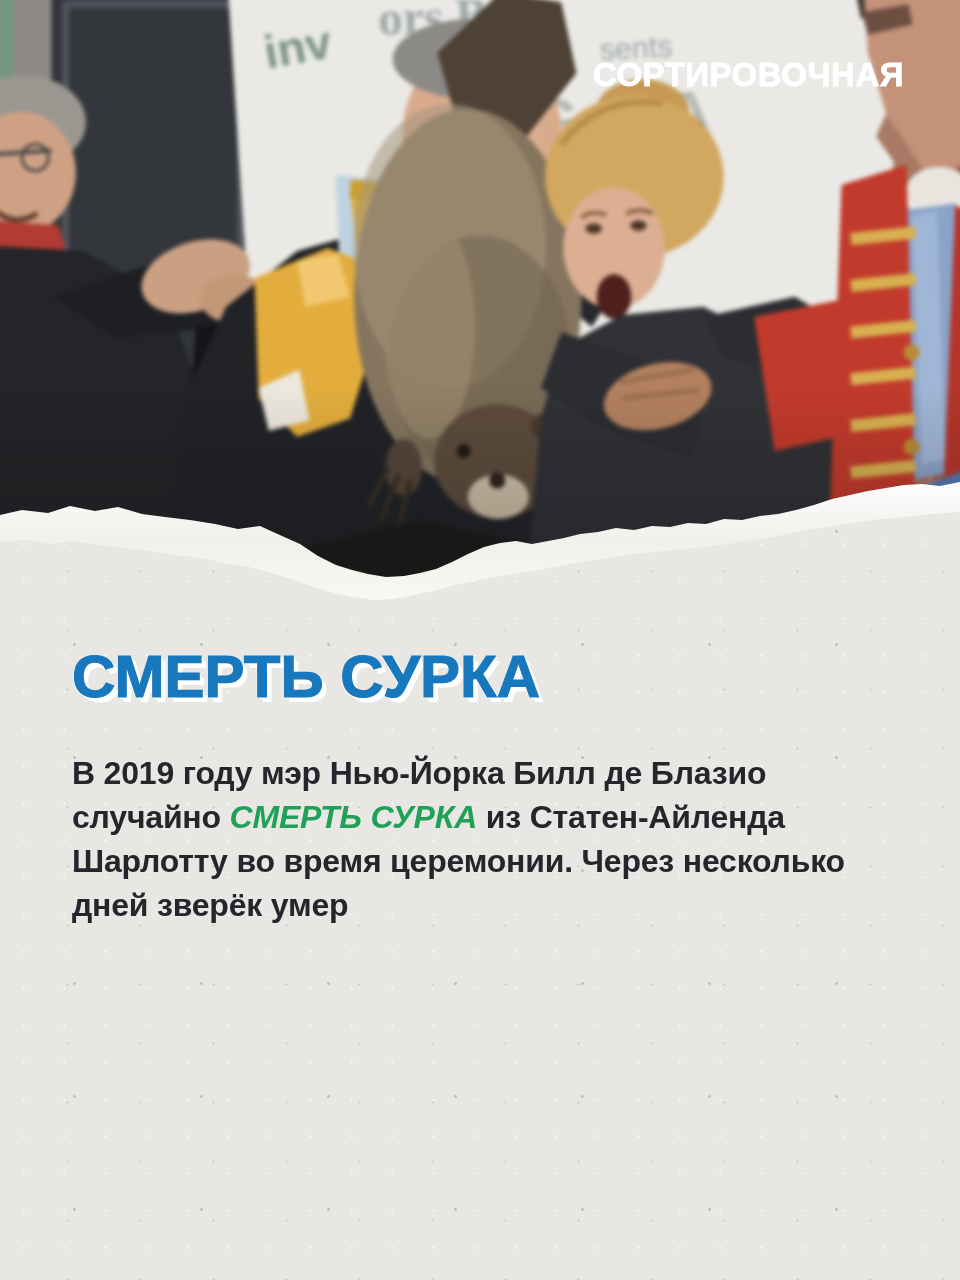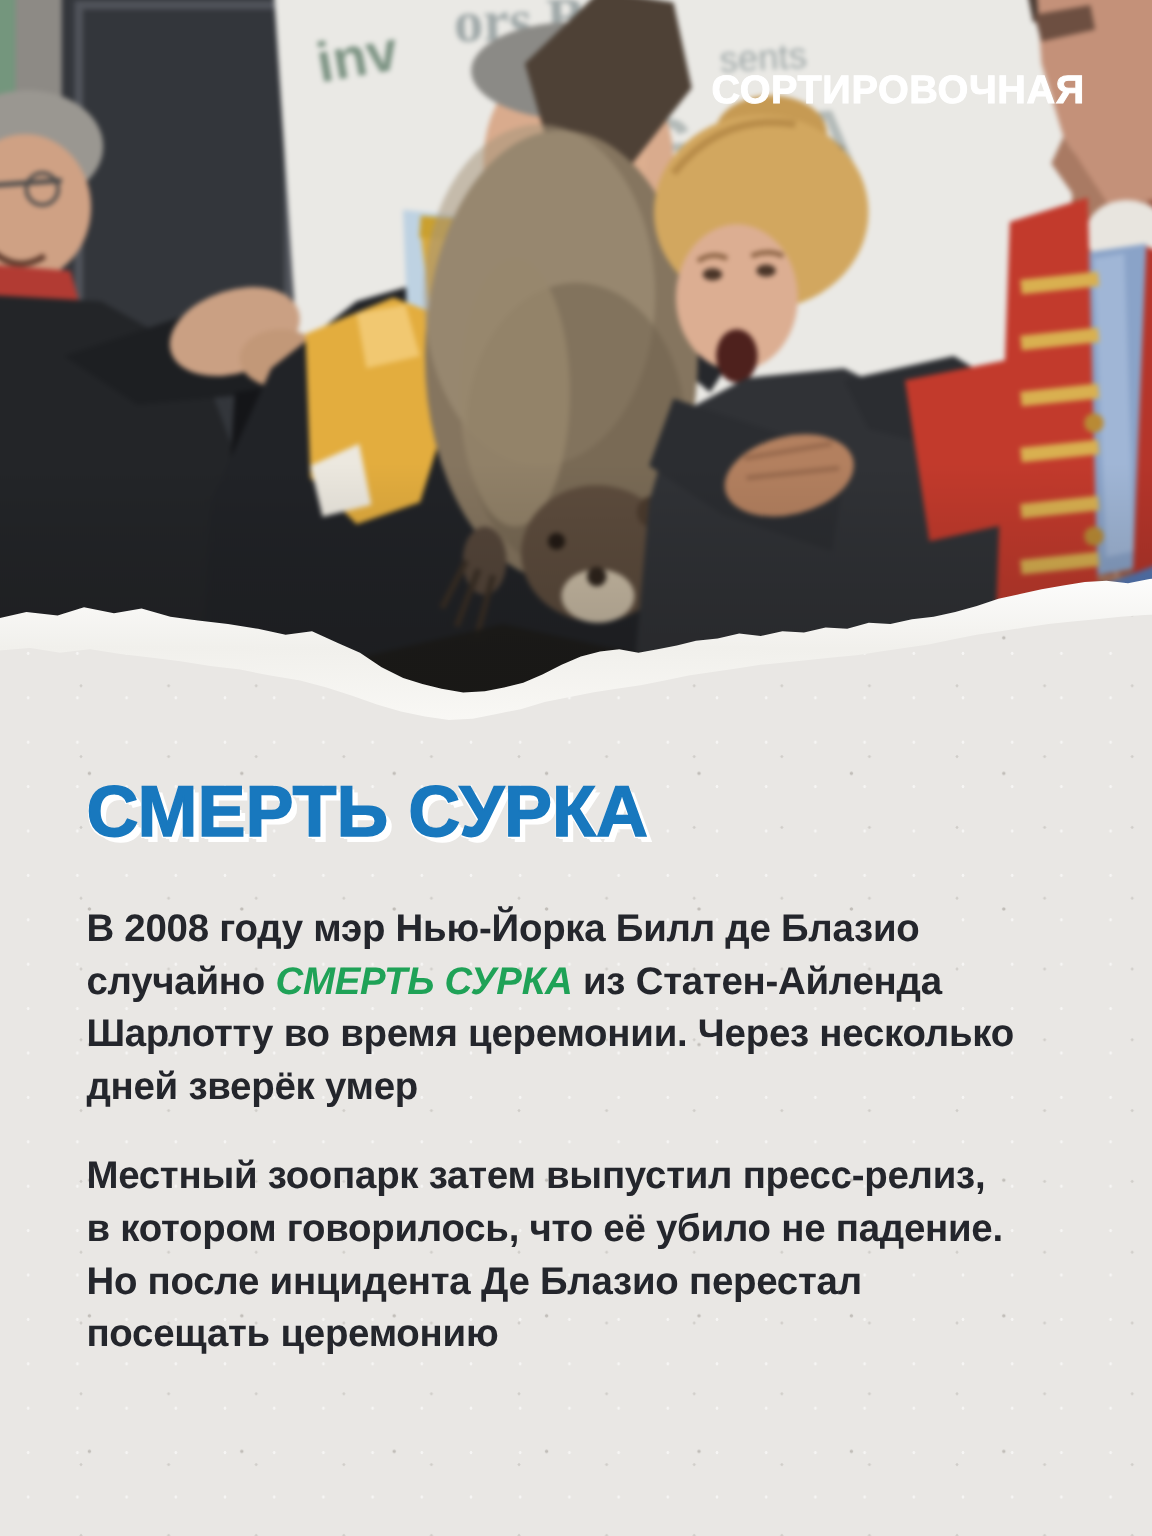--- a/index.html
+++ b/index.html
@@ -209,21 +209,17 @@
   </svg>
 
   <div class="watermark">СОРТИРОВОЧНАЯ</div>
 </div>
 
 <div class="tear-white"></div>
 <div class="paper-layer"></div>
 
 <div class="content">
   <h1>СМЕРТЬ СУРКА</h1>
-  <p><span>В 2008 году мэр Нью-Йорка Билл де Блазио
+  <p><span>В 2019 году мэр Нью-Йорка Билл де Блазио
 случайно </span><span class="hl">СМЕРТЬ СУРКА</span><span> из Статен-Айленда
 Шарлотту во время церемонии. Через несколько
 дней зверёк умер</span></p>
-  <p>Местный зоопарк затем выпустил пресс-релиз,
-в котором говорилось, что её убило не падение.
-Но после инцидента Де Блазио перестал
-посещать церемонию</p>
 </div>
 
 </body></html>

